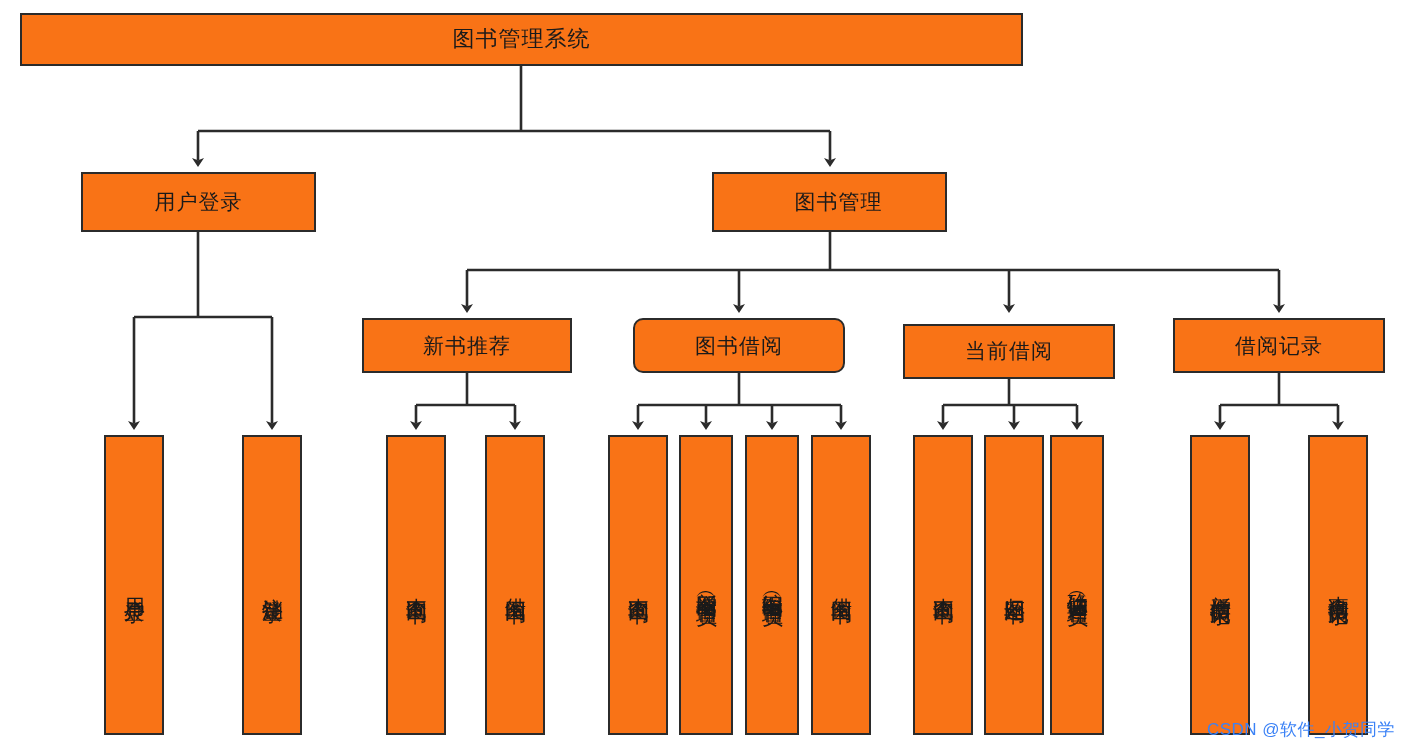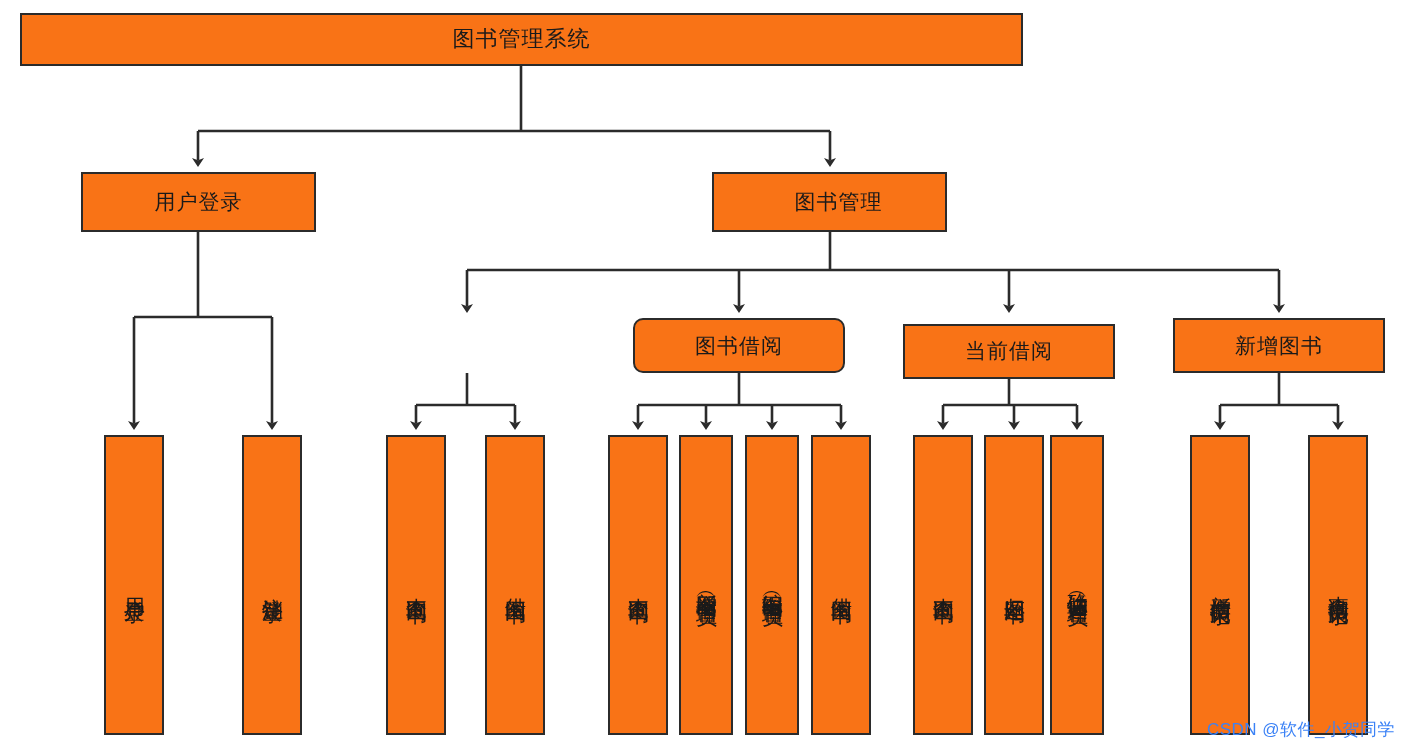--- a/index.html
+++ b/index.html
@@ -134,28 +134,31 @@
     <span>图书管理系统</span>
   </div>
 
   <div class="node horiz" style="left:81px; top:172px; width:235px; height:60px;">
     <span>用户登录</span>
   </div>
   <div class="node horiz" style="left:712px; top:172px; width:235px; height:60px;padding-left:18px;">
     <span>图书管理</span>
   </div>
 
+  <div class="node horiz" style="left:362px; top:318px; width:210px; height:55px;">
+    <span>新书推荐</span>
+  </div>
   <div class="node horiz" style="left:633px; top:318px; width:212px; height:55px;border-radius:10px;">
     <span>图书借阅</span>
   </div>
   <div class="node horiz" style="left:903px; top:324px; width:212px; height:55px;font-family:Liberation Serif, serif;">
     <span>当前借阅</span>
   </div>
   <div class="node horiz" style="left:1173px; top:318px; width:212px; height:55px;">
-    <span>新增图书</span>
+    <span>借阅记录</span>
   </div>
 
   <div class="node vert" style="left:104px; top:435px; width:60px; height:300px;">
     <span class="vtext">用户登录</span>
   </div>
   <div class="node vert" style="left:242px; top:435px; width:60px; height:300px;">
     <span class="vtext">注销登录</span>
   </div>
 
   <div class="node vert" style="left:386px; top:435px; width:60px; height:300px;">

